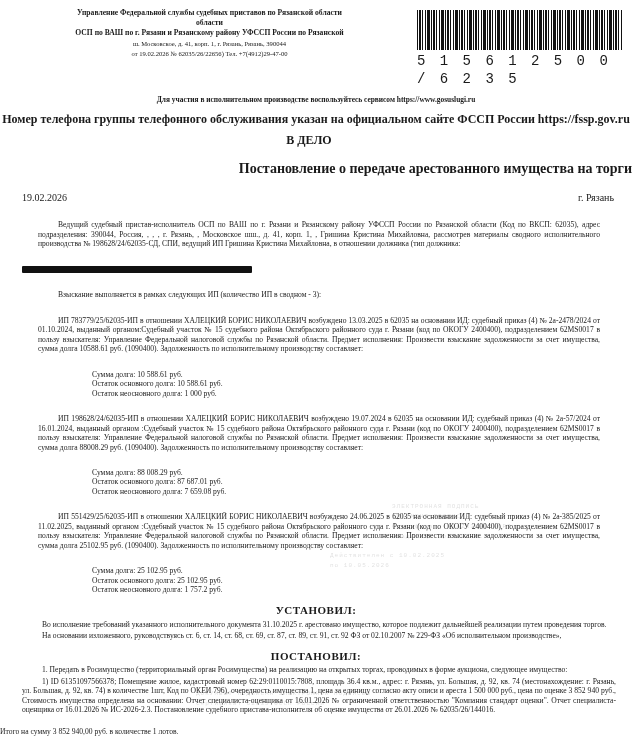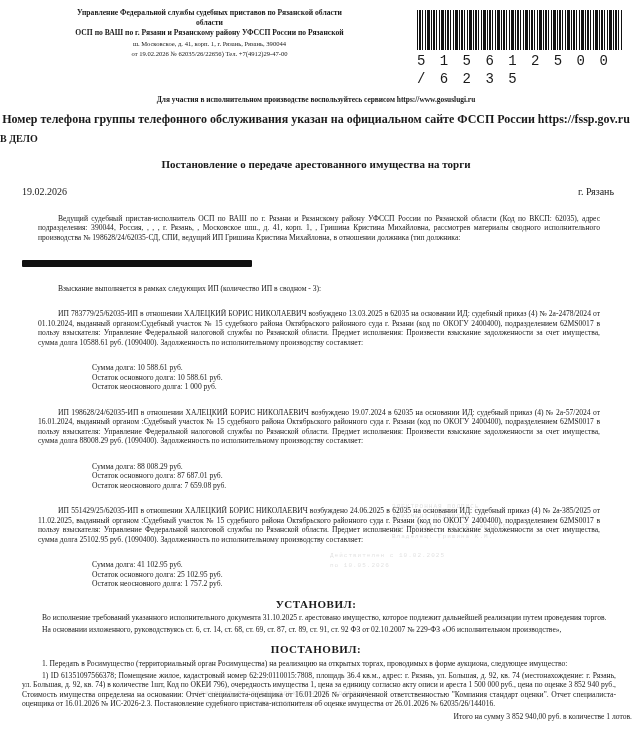--- a/index.html
+++ b/index.html
@@ -77,30 +77,30 @@
     font-size: 7.4px;
     margin-top: 7px;
   }
   .fssp-line {
     text-align: center;
     font-weight: bold;
     font-size: 12px;
     margin-top: 8px;
   }
   .vdelo {
-    text-align: left;
-    font-size: 10px;
+    text-align: center;
+    font-size: 12px;
     padding-right: 14px;
     margin-top: 6px;
     font-weight: bold;
   }
   .doc-title {
-    text-align: center;
-    font-weight: bold;
-    font-size: 11px;
+    text-align: right;
+    font-weight: bold;
+    font-size: 14px;
     margin-top: 12px;
   }
   .date-city {
     display: flex;
     justify-content: space-between;
     margin-top: 14px;
     padding: 0 18px 0 22px;
     font-size: 10px;
   }
   .body-text {
@@ -142,22 +142,22 @@
   }
   .tail {
     padding: 0 16px 0 22px;
     text-align: justify;
   }
   .tail p {
     margin: 2px 0 0 0;
     text-indent: 20px;
   }
   .total-line {
-    text-align: right;
-    margin-top: 4px;
+    text-align: left;
+    margin-top: 12px;
     font-size: 7.6px;
   }
   .watermark {
     position: absolute;
     color: rgba(120,120,120,0.22);
     font-family: "Liberation Mono", monospace;
     font-size: 6px;
     letter-spacing: 1px;
     pointer-events: none;
     white-space: nowrap;
@@ -216,21 +216,21 @@
 
     <p class="para">ИП 198628/24/62035-ИП в отношении ХАЛЕЦКИЙ БОРИС НИКОЛАЕВИЧ возбуждено 19.07.2024 в 62035 на основании ИД: судебный приказ (4) № 2а-57/2024 от 16.01.2024, выданный органом :Судебный участок № 15 судебного района Октябрьского районного суда г. Рязани (код по ОКОГУ 2400400), подразделением 62МЅ0017 в пользу взыскателя: Управление Федеральной налоговой службы по Рязанской области. Предмет исполнения: Произвести взыскание задолженности за счет имущества, сумма долга 88008.29 руб. (1090400). Задолженность по исполнительному производству составляет:</p>
     <div class="indent-block">
       <div>Сумма долга: 88 008.29 руб.</div>
       <div>Остаток основного долга: 87 687.01 руб.</div>
       <div>Остаток неосновного долга: 7 659.08 руб.</div>
     </div>
 
     <p class="para">ИП 551429/25/62035-ИП в отношении ХАЛЕЦКИЙ БОРИС НИКОЛАЕВИЧ возбуждено 24.06.2025 в 62035 на основании ИД: судебный приказ (4) № 2а-385/2025 от 11.02.2025, выданный органом :Судебный участок № 15 судебного района Октябрьского районного суда г. Рязани (код по ОКОГУ 2400400), подразделением 62МЅ0017 в пользу взыскателя: Управление Федеральной налоговой службы по Рязанской области. Предмет исполнения: Произвести взыскание задолженности за счет имущества, сумма долга 25102.95 руб. (1090400). Задолженность по исполнительному производству составляет:</p>
     <div class="indent-block">
-      <div>Сумма долга: 41 102.95 руб.</div>
+      <div>Сумма долга: 25 102.95 руб.</div>
       <div>Остаток основного долга: 25 102.95 руб.</div>
       <div>Остаток неосновного долга: 1 757.2 руб.</div>
     </div>
   </div>
 
   <div class="center-head">УСТАНОВИЛ:</div>
   <div class="tail">
     <p>Во исполнение требований указанного исполнительного документа 31.10.2025 г. арестовано имущество, которое подлежит дальнейшей реализации путем проведения торгов.</p>
     <p>На основании изложенного, руководствуясь ст. 6, ст. 14, ст. 68, ст. 69, ст. 87, ст. 89, ст. 91, ст. 92 ФЗ от 02.10.2007 № 229-ФЗ «Об исполнительном производстве»,</p>
   </div>

